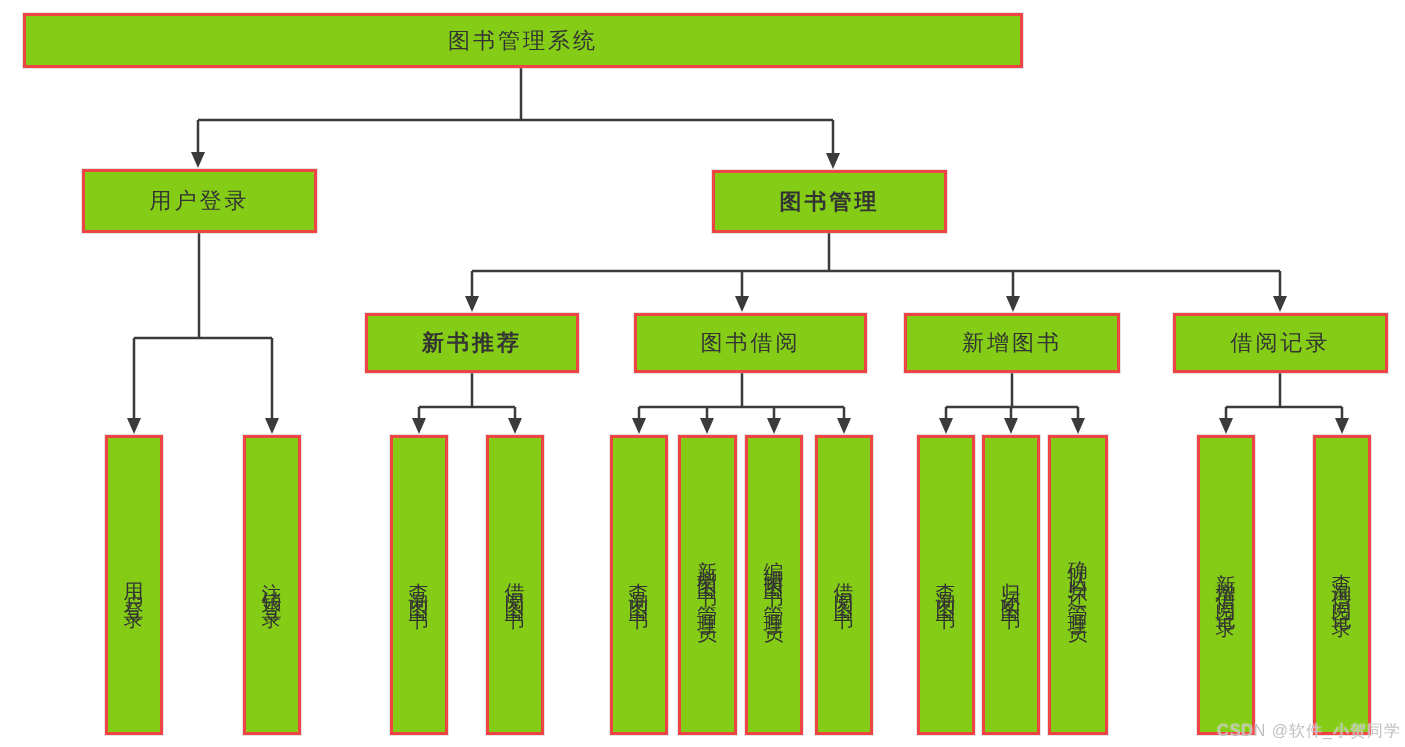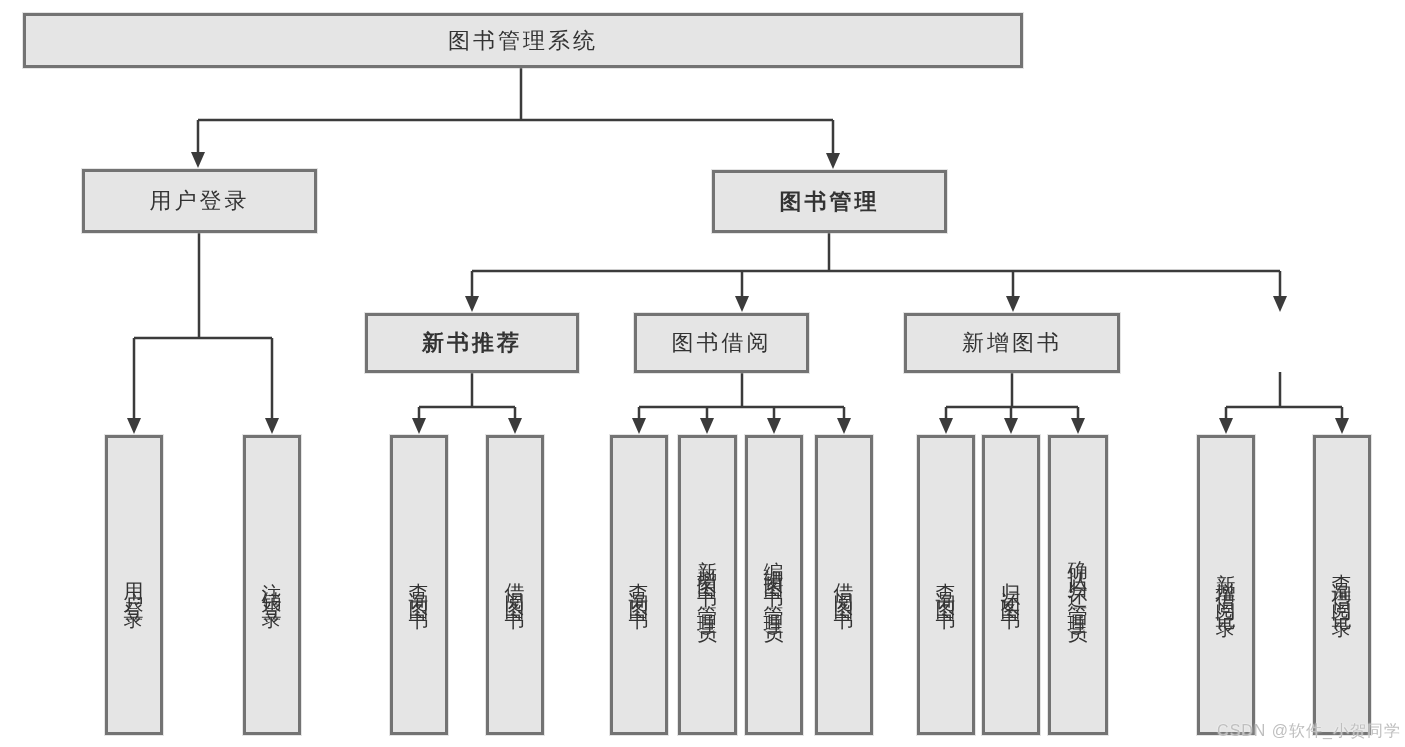--- a/index.html
+++ b/index.html
@@ -1,20 +1,20 @@
 <!DOCTYPE html>
 <html><head>
 <meta charset="utf-8">
 <style>
   html,body{margin:0;padding:0;background:#ffffff;}
   body{font-family:"Liberation Sans","DejaVu Sans",sans-serif;}
   .canvas{position:relative;width:1405px;height:747px;background:#ffffff;overflow:hidden;}
   svg.connectors{position:absolute;left:0;top:0;z-index:1;}
   .box{
-    position:absolute;z-index:2;background:#e5e5e5;border:3px solid #737373;
+    position:absolute;z-index:2;background:#84cc16;border:3px solid #ef4444;
     box-sizing:border-box;display:flex;align-items:center;justify-content:center;
     color:#333333;box-shadow:0 0 0 1px rgba(180,180,180,.35);
   }
   .hlabel{font-size:22px;letter-spacing:3px;white-space:nowrap;}
   .leaf{width:58px;top:435px;height:300px;}
   .vlabel{
     writing-mode:vertical-rl;text-orientation:mixed;
     font-size:20px;letter-spacing:9px;line-height:1;white-space:nowrap;
   }
   .watermark{
@@ -66,25 +66,28 @@
   <div class="box" style="left:82px;top:169px;width:235px;height:64px;">
     <span class="hlabel">用户登录</span>
   </div>
   <div class="box" style="left:712px;top:170px;width:235px;height:63px;font-weight:bold;">
     <span class="hlabel">图书管理</span>
   </div>
 
   <div class="box" style="left:365px;top:313px;width:214px;height:60px;font-weight:bold;">
     <span class="hlabel">新书推荐</span>
   </div>
-  <div class="box" style="left:634px;top:313px;width:175px;height:60px;">
+  <div class="box" style="left:634px;top:313px;width:233px;height:60px;">
     <span class="hlabel">图书借阅</span>
   </div>
   <div class="box" style="left:904px;top:313px;width:216px;height:60px;">
     <span class="hlabel">新增图书</span>
+  </div>
+  <div class="box" style="left:1173px;top:313px;width:215px;height:60px;">
+    <span class="hlabel">借阅记录</span>
   </div>
 
   <div class="box leaf" style="left:105px;">
     <span class="vlabel">用户登录</span>
   </div>
   <div class="box leaf" style="left:243px;">
     <span class="vlabel">注销登录</span>
   </div>
 
   <div class="box leaf" style="left:390px;">

